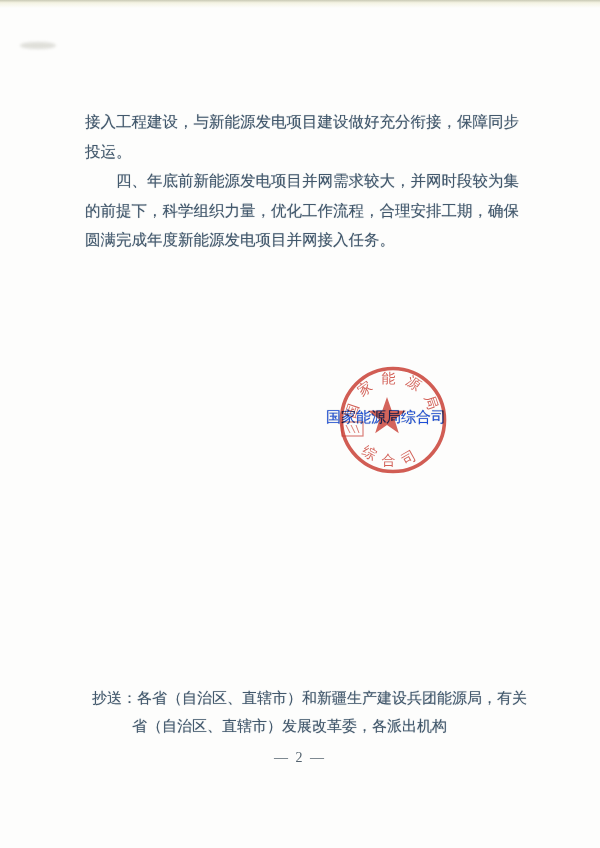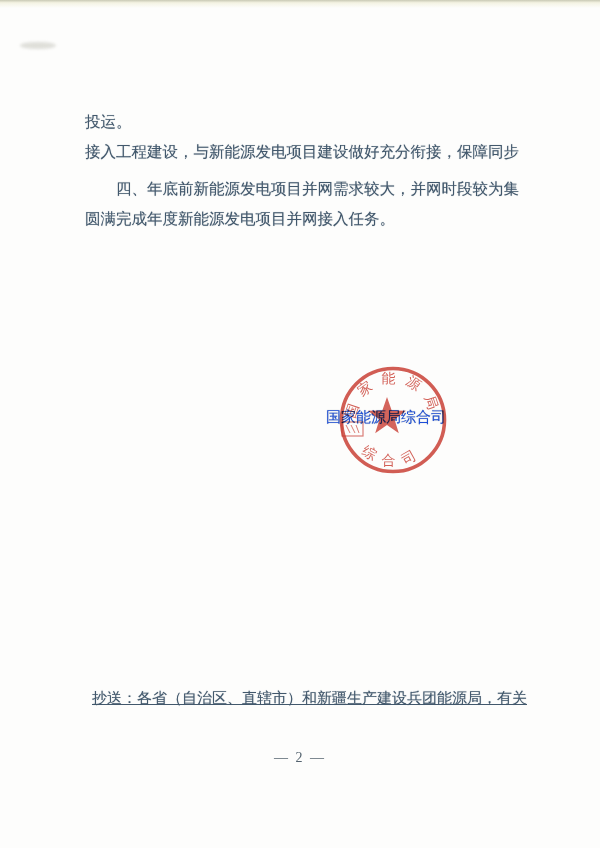--- a/index.html
+++ b/index.html
@@ -31,21 +31,21 @@
   .body-text {
     position: absolute; left: 85px; top: 107px;
     width: 436px;
     color: #42586c;
     font-size: 15.5px;
     line-height: 29.6px;
     letter-spacing: 0px;
     text-shadow: 0 0 1px rgba(66,88,108,0.45);
   }
   .text-line { height: 29.6px; white-space: nowrap; }
-  .text-line.indent { padding-left: 31px; margin-top: 8px; }
+  .text-line.indent { padding-left: 31px; }
   
   .sig-block {
     position: absolute; left: 326px; top: 403px;
     color: #1d4ed8;
     font-size: 15px;
     line-height: 28.5px;
     text-shadow: 0 0 1px rgba(60,80,100,0.5);
     z-index: 2;
     white-space: nowrap;
   }
@@ -56,21 +56,20 @@
     z-index: 3;
     mix-blend-mode: multiply;
     opacity: 0.92;
   }
   
   .cc-line-1 {
     position: absolute; left: 92px; top: 687px;
     color: #42586c; font-size: 15px; line-height: 22px;
     white-space: nowrap;
     text-shadow: 0 0 1px rgba(66,88,108,0.45);
-    text-decoration: underline;
   }
   .cc-line-2 {
     position: absolute; left: 132px; top: 715px;
     color: #42586c; font-size: 15px; line-height: 22px;
     white-space: nowrap;
     text-shadow: 0 0 1px rgba(66,88,108,0.45);
   }
   .page-number {
     position: absolute; left: 0; top: 750px;
     width: 600px;
@@ -81,23 +80,24 @@
 </style>
 </head>
 <body>
 
 <div class="page">
 
   <div class="top-edge"></div>
   <div class="smudge"></div>
 
   <div class="body-text">
+    <div class="text-line">接入工程建设，与新能源发电项目建设做好充分衔接，保障同步</div>
     <div class="text-line">投运。</div>
-    <div class="text-line">接入工程建设，与新能源发电项目建设做好充分衔接，保障同步</div>
     <div class="text-line indent">四、年底前新能源发电项目并网需求较大，并网时段较为集</div>
+    <div class="text-line">的前提下，科学组织力量，优化工作流程，合理安排工期，确保</div>
     <div class="text-line">圆满完成年度新能源发电项目并网接入任务。</div>
   </div>
 
   <svg class="seal" viewBox="0 0 112 112" xmlns="http://www.w3.org/2000/svg">
     <defs>
       <path id="sealTopArc" d="M 21.5 71.6 A 37 37 0 1 1 88.5 71.6" fill="none"></path>
       <path id="sealBottomArc" d="M 16 78.5 A 45 45 0 0 0 94 78.5" fill="none"></path>
     </defs>
     <circle cx="55" cy="56" r="51.5" fill="none" stroke="#c5281c" stroke-width="3.6" opacity="0.82"></circle>
     <polygon points="49,33 53.7,46.5 68,46.8 56.6,55.5 60.8,69.2 49,61 37.2,69.2 41.4,55.5 30,46.8 44.3,46.5" fill="#c5281c" opacity="0.78"></polygon>
@@ -113,15 +113,16 @@
       <line x1="13" y1="61" x2="17" y2="69" stroke="#c5281c" stroke-width="1"></line>
       <line x1="18" y1="61" x2="21" y2="69" stroke="#c5281c" stroke-width="1"></line>
     </g>
   </svg>
 
   <div class="sig-block">
     <div>国家能源局综合司</div>
   </div>
 
   <div class="cc-line-1">抄送：各省（自治区、直辖市）和新疆生产建设兵团能源局，有关</div>
+  <div class="cc-line-2">省（自治区、直辖市）发展改革委，各派出机构</div>
   <div class="page-number">— 2 —</div>
 
 </div>
 
 </body></html>

